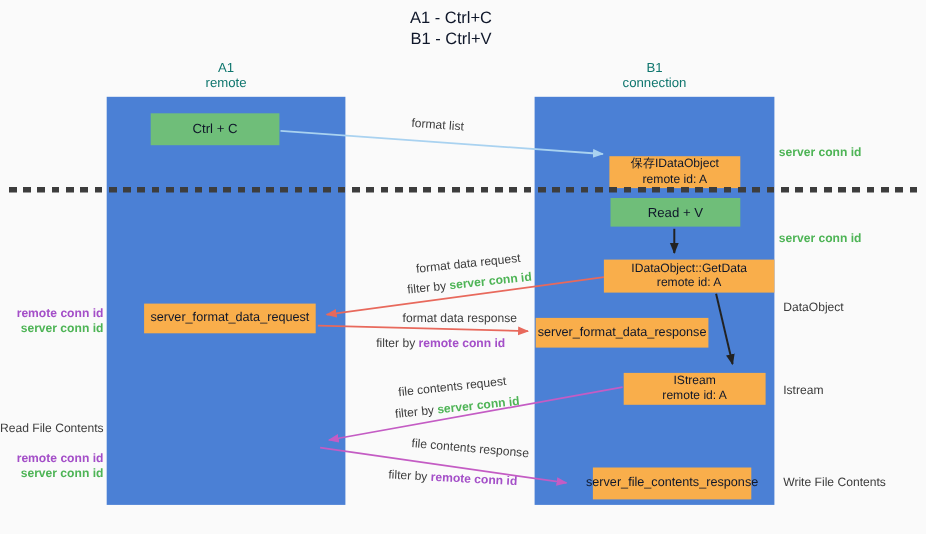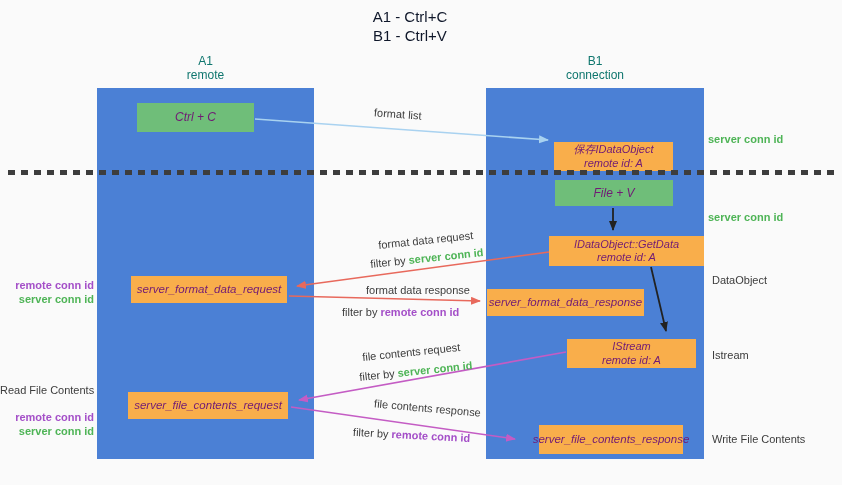--- a/index.html
+++ b/index.html
@@ -22,23 +22,22 @@
     position:absolute; top:54px; text-align:center;
     font-size:12px; line-height:1.2; color:#0f766e;
   }
   .dotted {
     position:absolute; left:8px; top:170px; width:826px; height:5px; z-index:5;
     background:repeating-linear-gradient(to right, #3d3d3d 0 7px, transparent 7px 13px);
   }
   .node {
     position:absolute; z-index:4;
     display:flex; flex-direction:column; align-items:center; justify-content:center;
-    color:#701a75; text-align:left; line-height:1.2; font-size:11.5px;
+    color:#0f172a; text-align:left; line-height:1.2; font-size:11.5px;
     white-space:nowrap;
-    font-style:italic;
   }
   .green  { background:#6fbe79; }
   .orange { background:#f9ae4b; }
   .flow-label {
     position:absolute; z-index:6; font-size:11px; color:#3d3d3d;
     white-space:nowrap; transform-origin:center;
   }
   .side-label {
     position:absolute; z-index:6; font-size:11px; white-space:nowrap;
   }
@@ -96,37 +95,36 @@
     <line x1="291" y1="407" x2="515" y2="439" stroke="#c45cc4" stroke-width="1.6" marker-end="url(#arr-magenta)"></line>
   </svg>
 
   <div class="node green" style="left:137px; top:103px; width:117px; height:29px; font-size:12px;">Ctrl + C</div>
 
   <div class="node orange" style="left:554px; top:142px; width:119px; height:29px; font-size:11px;">
     <div>保存IDataObject</div>
     <div>remote id: A</div>
   </div>
 
-  <div class="node green" style="left:555px; top:180px; width:118px; height:26px; font-size:12px;">File + V</div>
+  <div class="node green" style="left:555px; top:180px; width:118px; height:26px; font-size:12px;">Read + V</div>
 
   <div class="node orange" style="left:549px; top:236px; width:155px; height:30px; font-size:11px;">
     <div>IDataObject::GetData</div>
     <div>remote id: A</div>
   </div>
 
   <div class="node orange" style="left:131px; top:276px; width:156px; height:27px;">server_format_data_request</div>
 
   <div class="node orange" style="left:487px; top:289px; width:157px; height:27px;">server_format_data_response</div>
 
   <div class="node orange" style="left:567px; top:339px; width:129px; height:29px; font-size:11px;">
     <div>IStream</div>
     <div>remote id: A</div>
   </div>
 
-  <div class="node orange" style="left:128px; top:392px; width:160px; height:27px;">server_file_contents_request</div>
 
   <div class="node orange" style="left:539px; top:425px; width:144px; height:29px;">server_file_contents_response</div>
 
   <div class="flow-label" style="left:374px; top:108px; transform:rotate(4deg);">format list</div>
 
   <div class="flow-label" style="left:378px; top:234px; transform:rotate(-6deg);">format data request</div>
   <div class="flow-label" style="left:370px; top:252px; transform:rotate(-6deg);">
     <span class="filter-by">filter by</span><span class="green-text">server conn id</span>
   </div>
 

